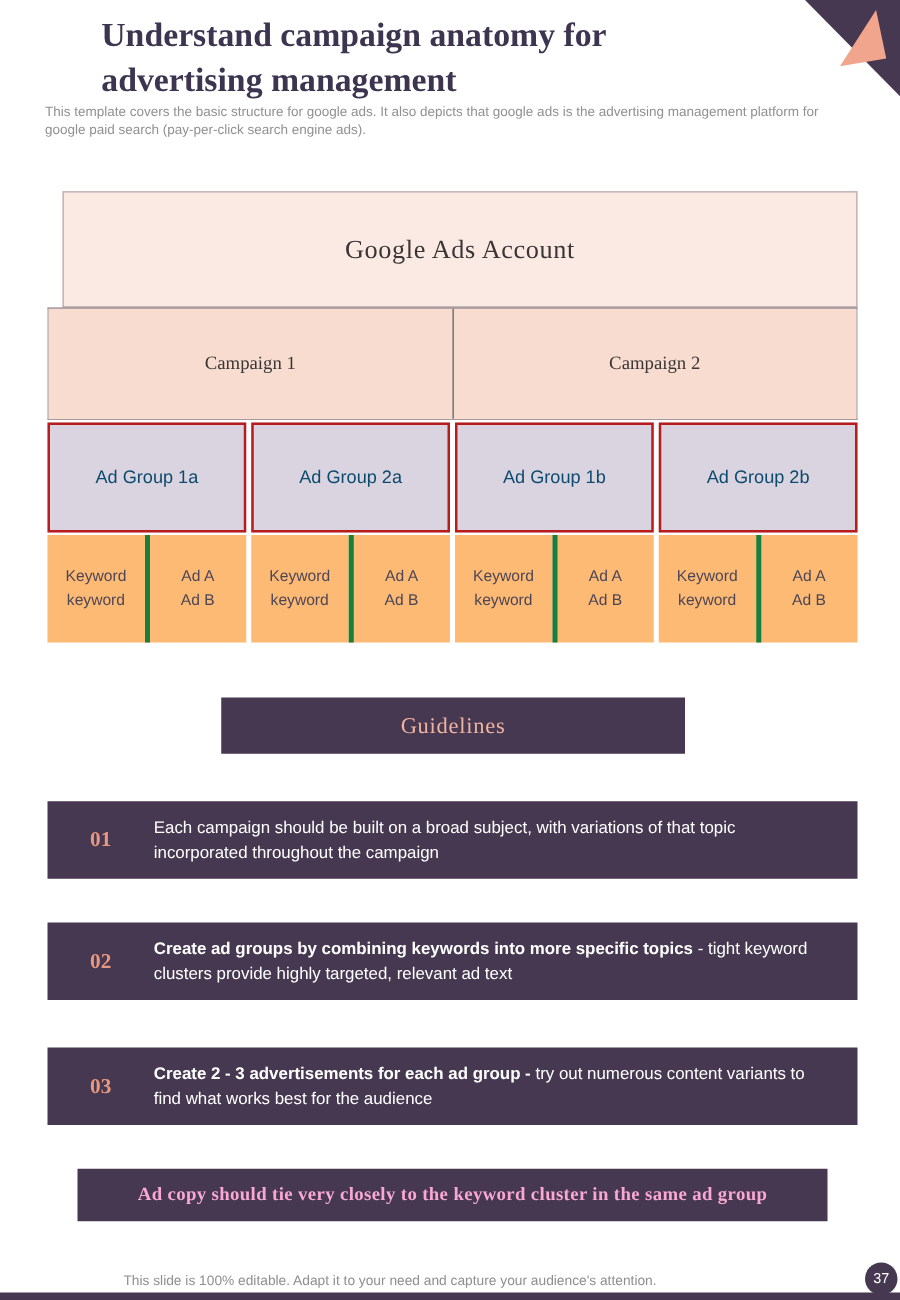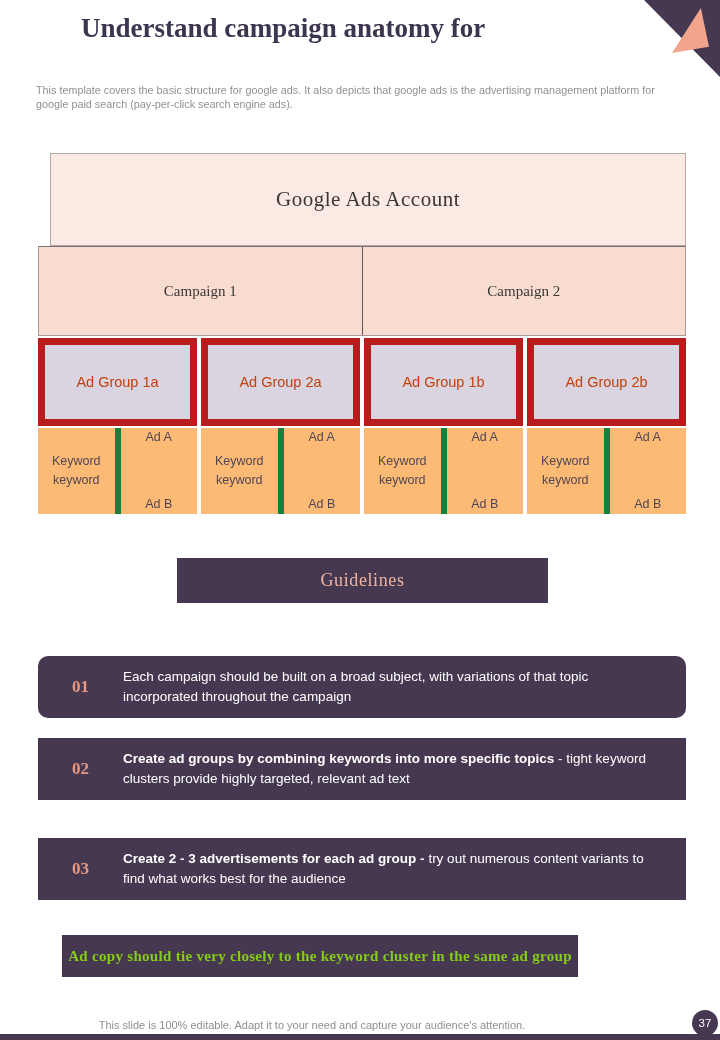--- a/index.html
+++ b/index.html
@@ -25,66 +25,67 @@
   
   .hier { position:absolute; left:38px; top:153px; width:648px; }
   .acct { height:93px; background:#FBEAE4; border:1px solid #b4a8a6;
     display:flex; align-items:center; justify-content:center;
     font-family:"Liberation Serif", serif; font-size:21px; color:#3a3636; letter-spacing:.5px;margin-left:12px; }
   .camps { display:flex; height:90px; border:1px solid #a89a9a; border-top:1px solid #7c7076; }
   .camp { flex:1; background:#F8DCCF; display:flex; align-items:center; justify-content:center;
     font-family:"Liberation Serif", serif; font-size:15px; color:#3a3636; }
   .camp + .camp { border-left:1px solid #5f5760; }
   .adgroups { display:flex; gap:4px; margin-top:2px; height:88px; }
-  .adgroup { flex:1; background:#DAD3E0; border:7px solid #b91c1c;
+  .adgroup { flex:1; background:#DAD3E0; border:2px solid #b91c1c;
     display:flex; align-items:center; justify-content:center;
-    font-size:14.5px; color:#c2410c; }
+    font-size:14.5px; color:#0c4a6e; }
   .leaves { display:flex; gap:4px; margin-top:2px; height:86px; }
   .pair { flex:1; display:flex; }
   .leaf { flex:1; background:#fdba74; display:flex; flex-direction:column;
     align-items:center; justify-content:center;
     font-size:12.5px; line-height:19px; color:#4e4655; }
-  .leaf + .leaf { border-left:6px solid #15803d;justify-content:space-between; }
+  .leaf + .leaf { border-left:4px solid #15803d; }
 
   
   .gl-head { position:absolute; left:177px; top:558px; width:371px; height:45px;
     background:#463850; display:flex; align-items:center; justify-content:center;
     font-family:"Liberation Serif", serif; font-size:18px; color:#EFB3A1; letter-spacing:.6px; }
   .g-row { position:absolute; left:38px; width:648px; height:62px;
     background:#463850; display:flex; align-items:center; }
-  .g-row-1 { top:656px;border-radius:10px; } .g-row-2 { top:738px; } .g-row-3 { top:838px; }
+  .g-row-1 { top:641px; } .g-row-2 { top:738px; } .g-row-3 { top:838px; }
   .g-num { flex:0 0 85px; text-align:center;
     font-family:"Liberation Serif", serif; font-weight:700; font-size:17px; color:#E89880; }
   .g-text { flex:1; padding-right:33px; font-size:13.5px; line-height:20px; color:#ffffff; }
   .g-bold { font-weight:700; }
 
   
-  .banner { position:absolute; left:62px; top:935px; width:516px; height:42px;
+  .banner { position:absolute; left:62px; top:935px; width:600px; height:42px;
     background:#463850; display:flex; align-items:center; justify-content:center;
     font-family:"Liberation Serif", serif; font-weight:700; font-size:15px;
-    color:#84cc16; letter-spacing:.3px; }
+    color:#f9a8d4; letter-spacing:.3px; }
 
   
   .footer-text { position:absolute; left:0; top:1019px; width:624px; text-align:center;
     font-size:11px; color:#8f8f8f; }
   .page-circle { position:absolute; left:692px; top:1010px; width:26px; height:26px;
     border-radius:50%; background:#463850; color:#ffffff;
     display:flex; align-items:center; justify-content:center; font-size:11.5px; }
   .bottom-bar { position:absolute; left:0; bottom:0; width:720px; height:6px; background:#463850; }
 </style>
 </head>
 <body>
 
 <div class="page">
 
   <div class="corner-dark"></div>
   <div class="corner-salmon"></div>
 
   <div class="title">
     <div>Understand campaign anatomy for</div>
+    <div>advertising management</div>
   </div>
   <div class="subtitle">This template covers the basic structure for google ads. It also depicts that google ads is the advertising management platform for google paid search (pay-per-click search engine ads).</div>
 
   <div class="hier">
     <div class="acct">
       <span>Google Ads Account</span>
     </div>
     <div class="camps">
       <div class="camp">Campaign 1</div>
       <div class="camp">Campaign 2</div>

